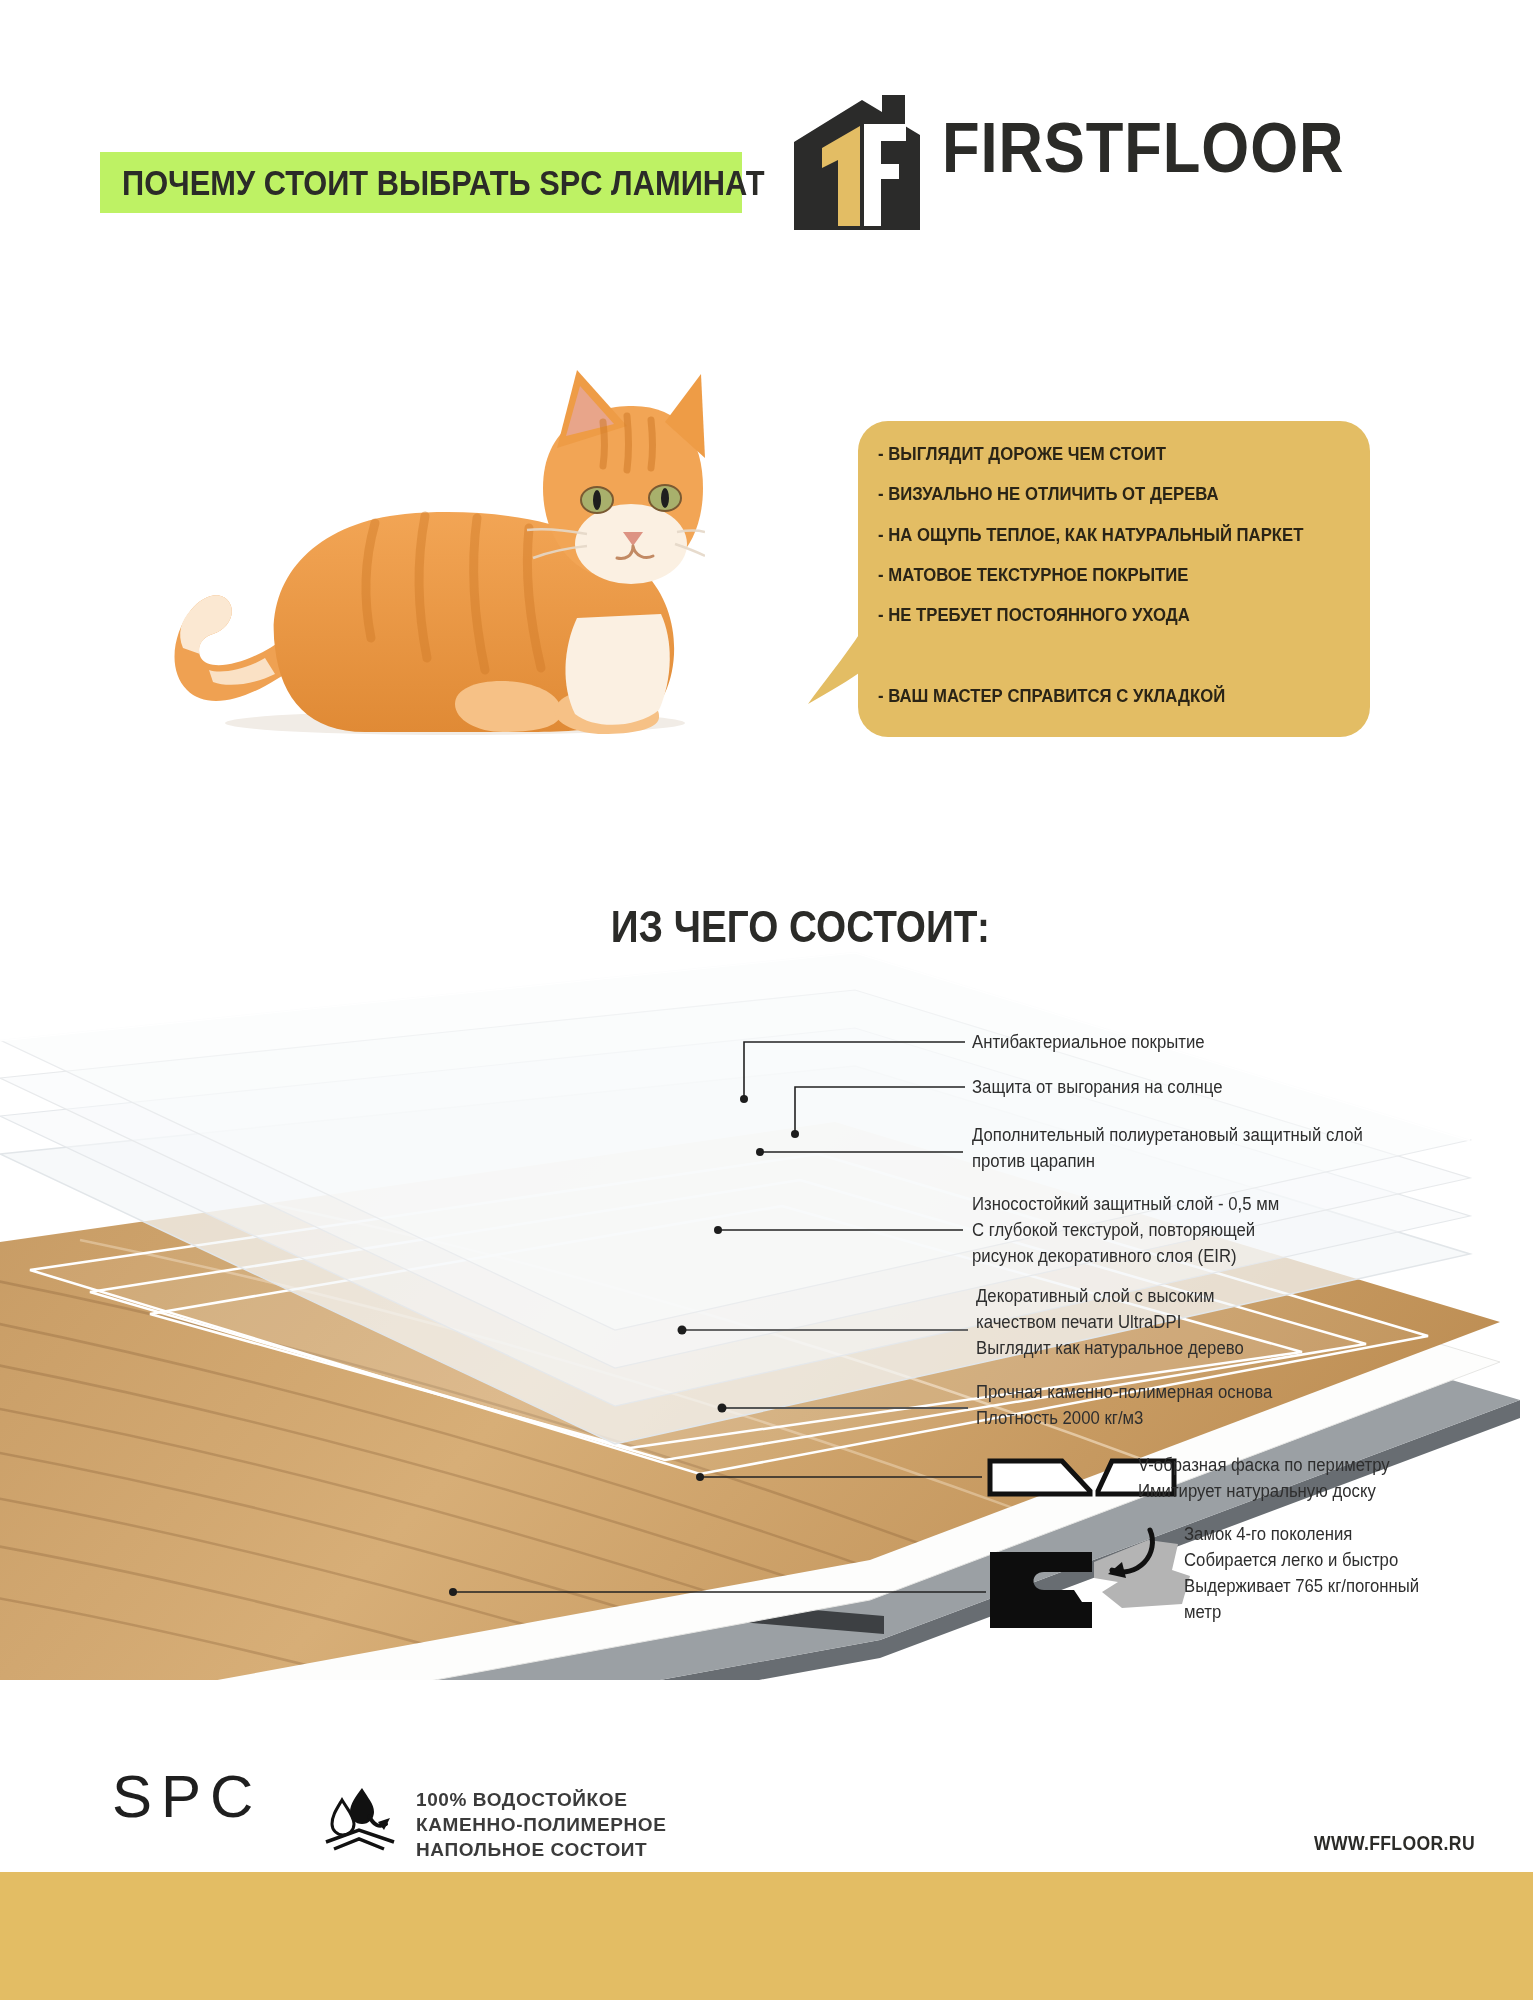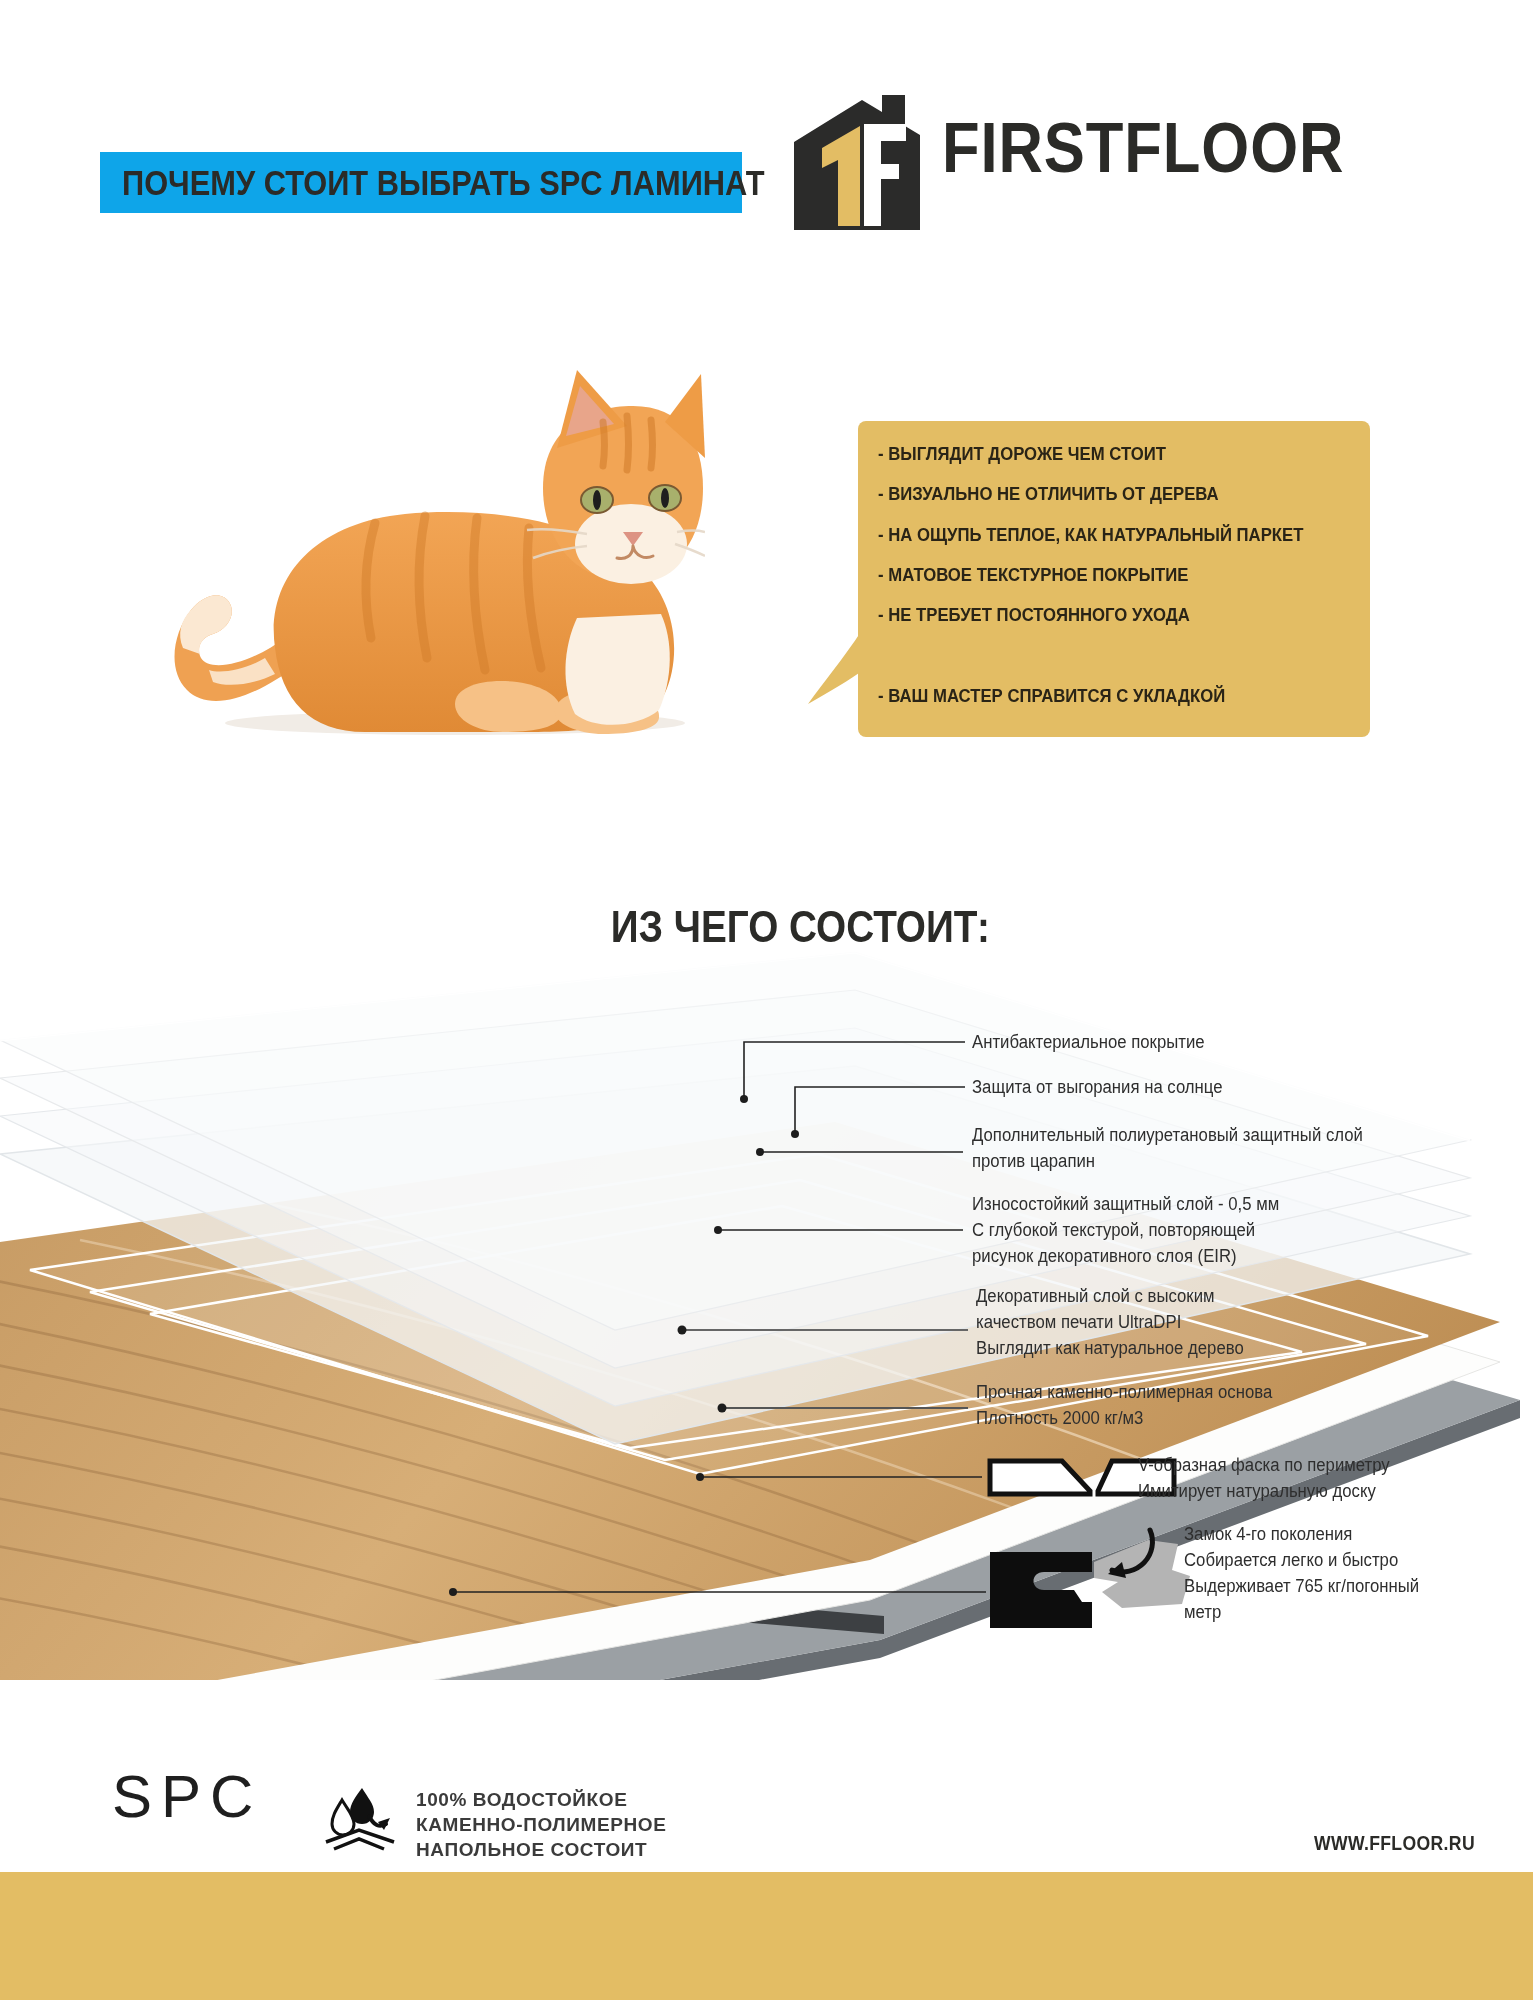--- a/index.html
+++ b/index.html
@@ -2,30 +2,30 @@
 <html><head>
 <meta charset="utf-8">
 <style>
   html,body{margin:0;padding:0;background:#fff;}
   .page{position:relative;width:1533px;height:2000px;background:#ffffff;overflow:hidden;
         font-family:"Liberation Sans",sans-serif;color:#2b2b28;}
   .abs{position:absolute;}
   .cond{transform:scaleX(0.88);transform-origin:left center;display:inline-block;white-space:nowrap;}
 
   
-  .banner{left:100px;top:152px;width:642px;height:61px;background:#0ea5e9;
+  .banner{left:100px;top:152px;width:642px;height:61px;background:#bef264;
           display:flex;align-items:center;padding-left:22px;box-sizing:border-box;}
   .banner span{font-size:35px;font-weight:700;letter-spacing:0px;color:#2b2b28;}
 
   
   .logo-icon{left:786px;top:88px;}
   .brand{left:942px;top:108px;font-size:70px;font-weight:700;letter-spacing:1px;color:#2b2b28;text-align:right;}
 
   
-  .bubble{left:858px;top:421px;width:512px;height:316px;background:#E3BD64;border-radius:8px;}
+  .bubble{left:858px;top:421px;width:512px;height:316px;background:#E3BD64;border-radius:30px;}
   .bubble-line{position:absolute;left:20px;top:calc(22px + var(--i)*40.3px);
                font-size:19px;font-weight:700;color:#2a2416;}
   .bubble-tail{left:806px;top:628px;}
 
   
   .section-title{left:440px;top:902px;width:720px;text-align:center;font-size:44px;font-weight:700;}
   .section-title .cond{transform-origin:center center;}
 
   
   .layer-label{font-size:18px;line-height:26px;color:#2e2e2e;white-space:nowrap;

